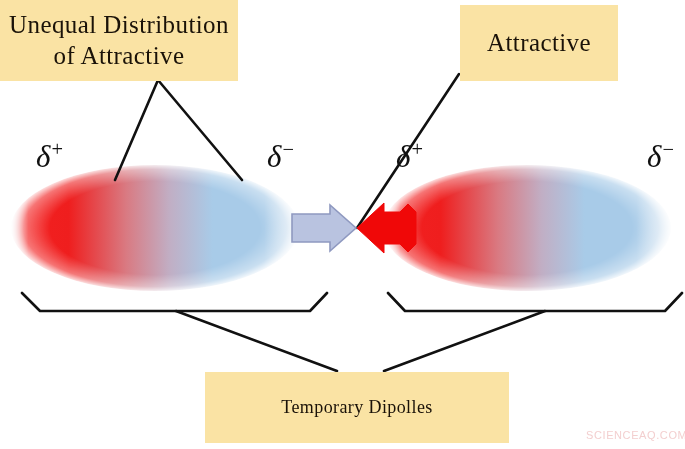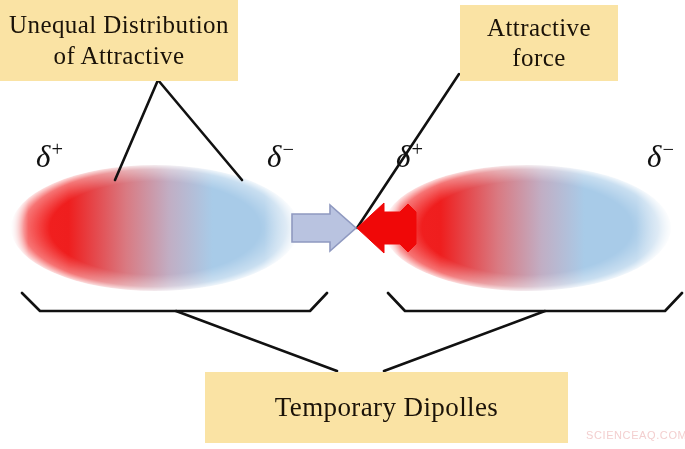--- a/index.html
+++ b/index.html
@@ -50,23 +50,23 @@
     left: 460px;
     top: 5px;
     width: 158px;
     height: 76px;
     font-size: 25px;
     align-items: center;
   }
   #box-dipoles {
     left: 205px;
     top: 372px;
-    width: 363px;
+    width: 304px;
     height: 71px;
-    font-size: 27px;
+    font-size: 18px;
   }
   .delta {
     position: absolute;
     font-family: "Liberation Serif", "DejaVu Serif", serif;
     font-style: italic;
     font-size: 31px;
     color: #111111;
     white-space: nowrap;
     line-height: 1;
   }
@@ -161,21 +161,20 @@
   <div class="callout-box" id="box-unequal">
     <span>
       <span>Unequal Distribution</span><br>
       <span>of Attractive</span>
     </span>
   </div>
 
   <div class="callout-box" id="box-attractive">
     <span>
       <span>Attractive</span><br>
-      <span>force</span>
     </span>
   </div>
 
   <div class="callout-box" id="box-dipoles">
     <span>Temporary Dipolles</span>
   </div>
 
   <div class="delta" id="delta-left-pos">
     <span>δ</span><sup>+</sup>
   </div>

